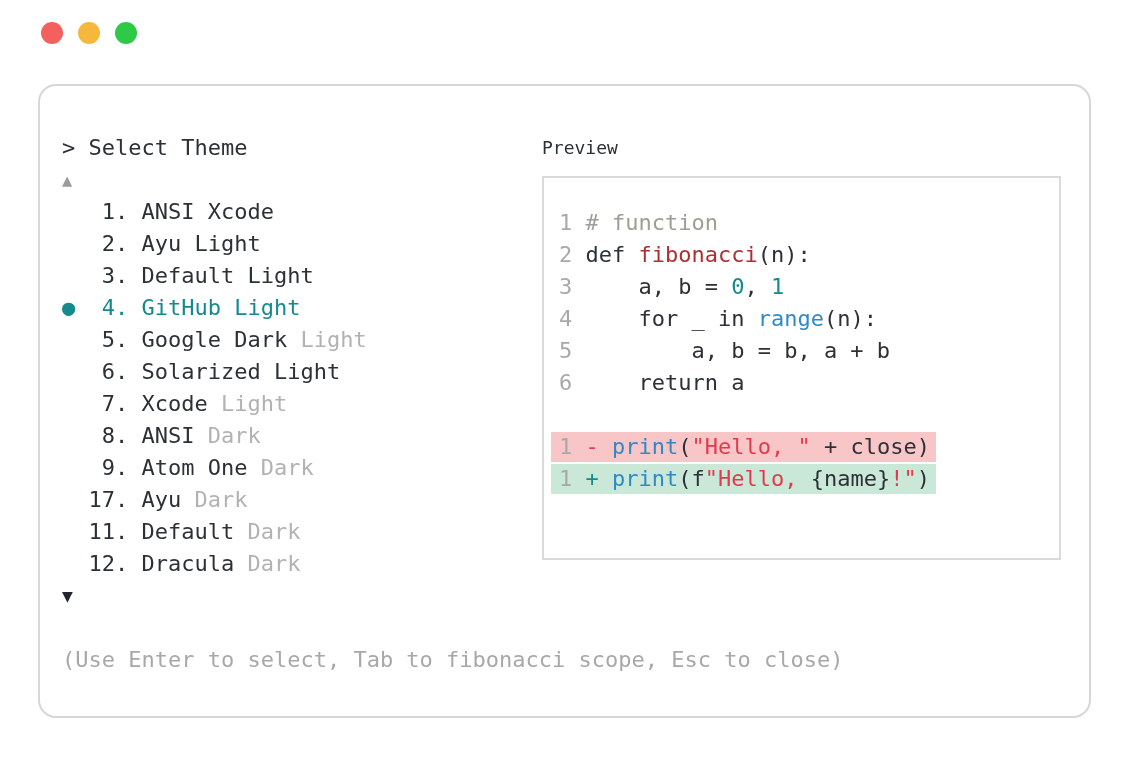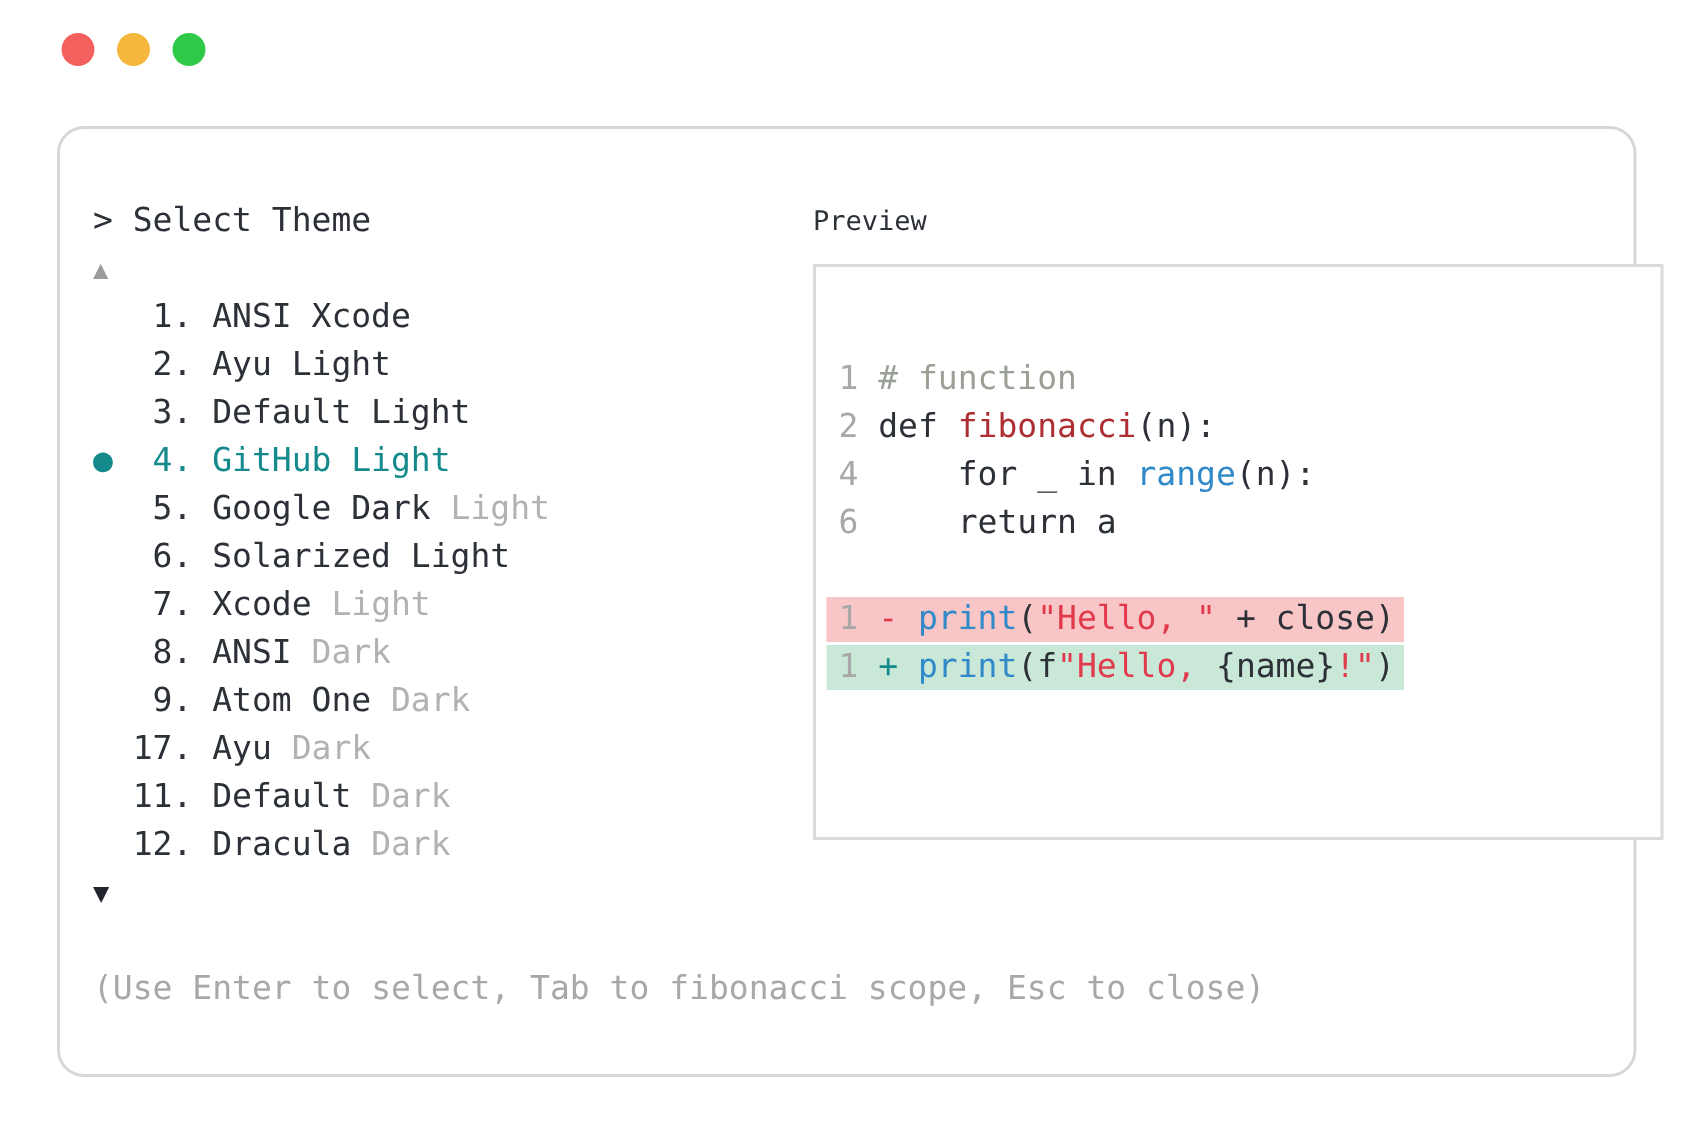--- a/index.html
+++ b/index.html
@@ -23,22 +23,22 @@
   .caret{display:inline-block;width:2ch}
   .arrow-up{color:var(--up-arrow-gray);font-size:17px}
   .arrow-down{color:var(--down-arrow);font-size:18px}
   .bullet{display:inline-block;width:2ch;color:var(--teal)}
   .num{display:inline-block;width:3ch;text-align:right;margin-right:1ch}
   .suffix{color:var(--suffix-gray);white-space:pre}
   .trow.selected .num,.trow.selected .name{color:var(--teal)}
   .hint{color:var(--hint-gray)}
   .right-col{position:absolute;left:502px;top:46px}
   .preview-label{height:32px;line-height:32px;font-size:18px;color:var(--charcoal)}
-  .preview-box{margin-top:12px;width:567px;height:384px;background:#fff;
-    border:2px solid var(--box-border);padding:59px 10px 10px 15px;overflow:hidden}
+  .preview-box{margin-top:12px;width:519px;height:384px;background:#fff;
+    border:2px solid var(--box-border);padding:29px 10px 10px 15px;overflow:hidden}
   .code-line{height:32px;line-height:32px;white-space:pre;font-size:22px;color:var(--charcoal)}
   .ln{display:inline-block;width:1ch;margin-right:1ch;color:var(--lineno-gray)}
   .hl{display:inline-block;line-height:30px;padding:0 6px 0 8px;margin-left:-8px}
   .hl-del{background:var(--bg-del)} .hl-add{background:var(--bg-add)}
   .tok-d{color:var(--charcoal)} .tok-c{color:var(--comment)} .tok-r{color:var(--dark-red)}
   .tok-s{color:var(--crimson)} .tok-b{color:var(--blue)} .tok-t{color:var(--teal)}
 </style>
 </head>
 <body>
 
@@ -71,21 +71,23 @@
     <div class="row"></div>
     <div class="row hint">(Use Enter to select, Tab to fibonacci scope, Esc to close)</div>
   </div>
 
   <div class="right-col">
     <div class="preview-label">Preview</div>
     <div class="preview-box">
       <div>
           <div class="code-line"><span><span class="ln">1</span><span class="tok-c"># function</span></span></div>
           <div class="code-line"><span><span class="ln">2</span><span class="tok-d">def </span><span class="tok-r">fibonacci</span><span class="tok-d">(n):</span></span></div>
+          <div class="code-line"><span><span class="ln">3</span><span class="tok-d">    a, b = </span><span class="tok-t">0</span><span class="tok-d">, </span><span class="tok-t">1</span></span></div>
           <div class="code-line"><span><span class="ln">4</span><span class="tok-d">    for _ in </span><span class="tok-b">range</span><span class="tok-d">(n):</span></span></div>
+          <div class="code-line"><span><span class="ln">5</span><span class="tok-d">        a, b = b, a + b</span></span></div>
           <div class="code-line"><span><span class="ln">6</span><span class="tok-d">    return a</span></span></div>
           <div class="code-line"><span><span class="ln"></span></span></div>
           <div class="code-line"><span class="hl hl-del"><span class="ln">1</span><span class="tok-s">- </span><span class="tok-b">print</span><span class="tok-d">(</span><span class="tok-s">"Hello, "</span><span class="tok-d"> + close)</span></span></div>
           <div class="code-line"><span class="hl hl-add"><span class="ln">1</span><span class="tok-t">+ </span><span class="tok-b">print</span><span class="tok-d">(f</span><span class="tok-s">"Hello, </span><span class="tok-d">{name}</span><span class="tok-s">!"</span><span class="tok-d">)</span></span></div>
         </div>
     </div>
   </div>
 
 </div>
 

